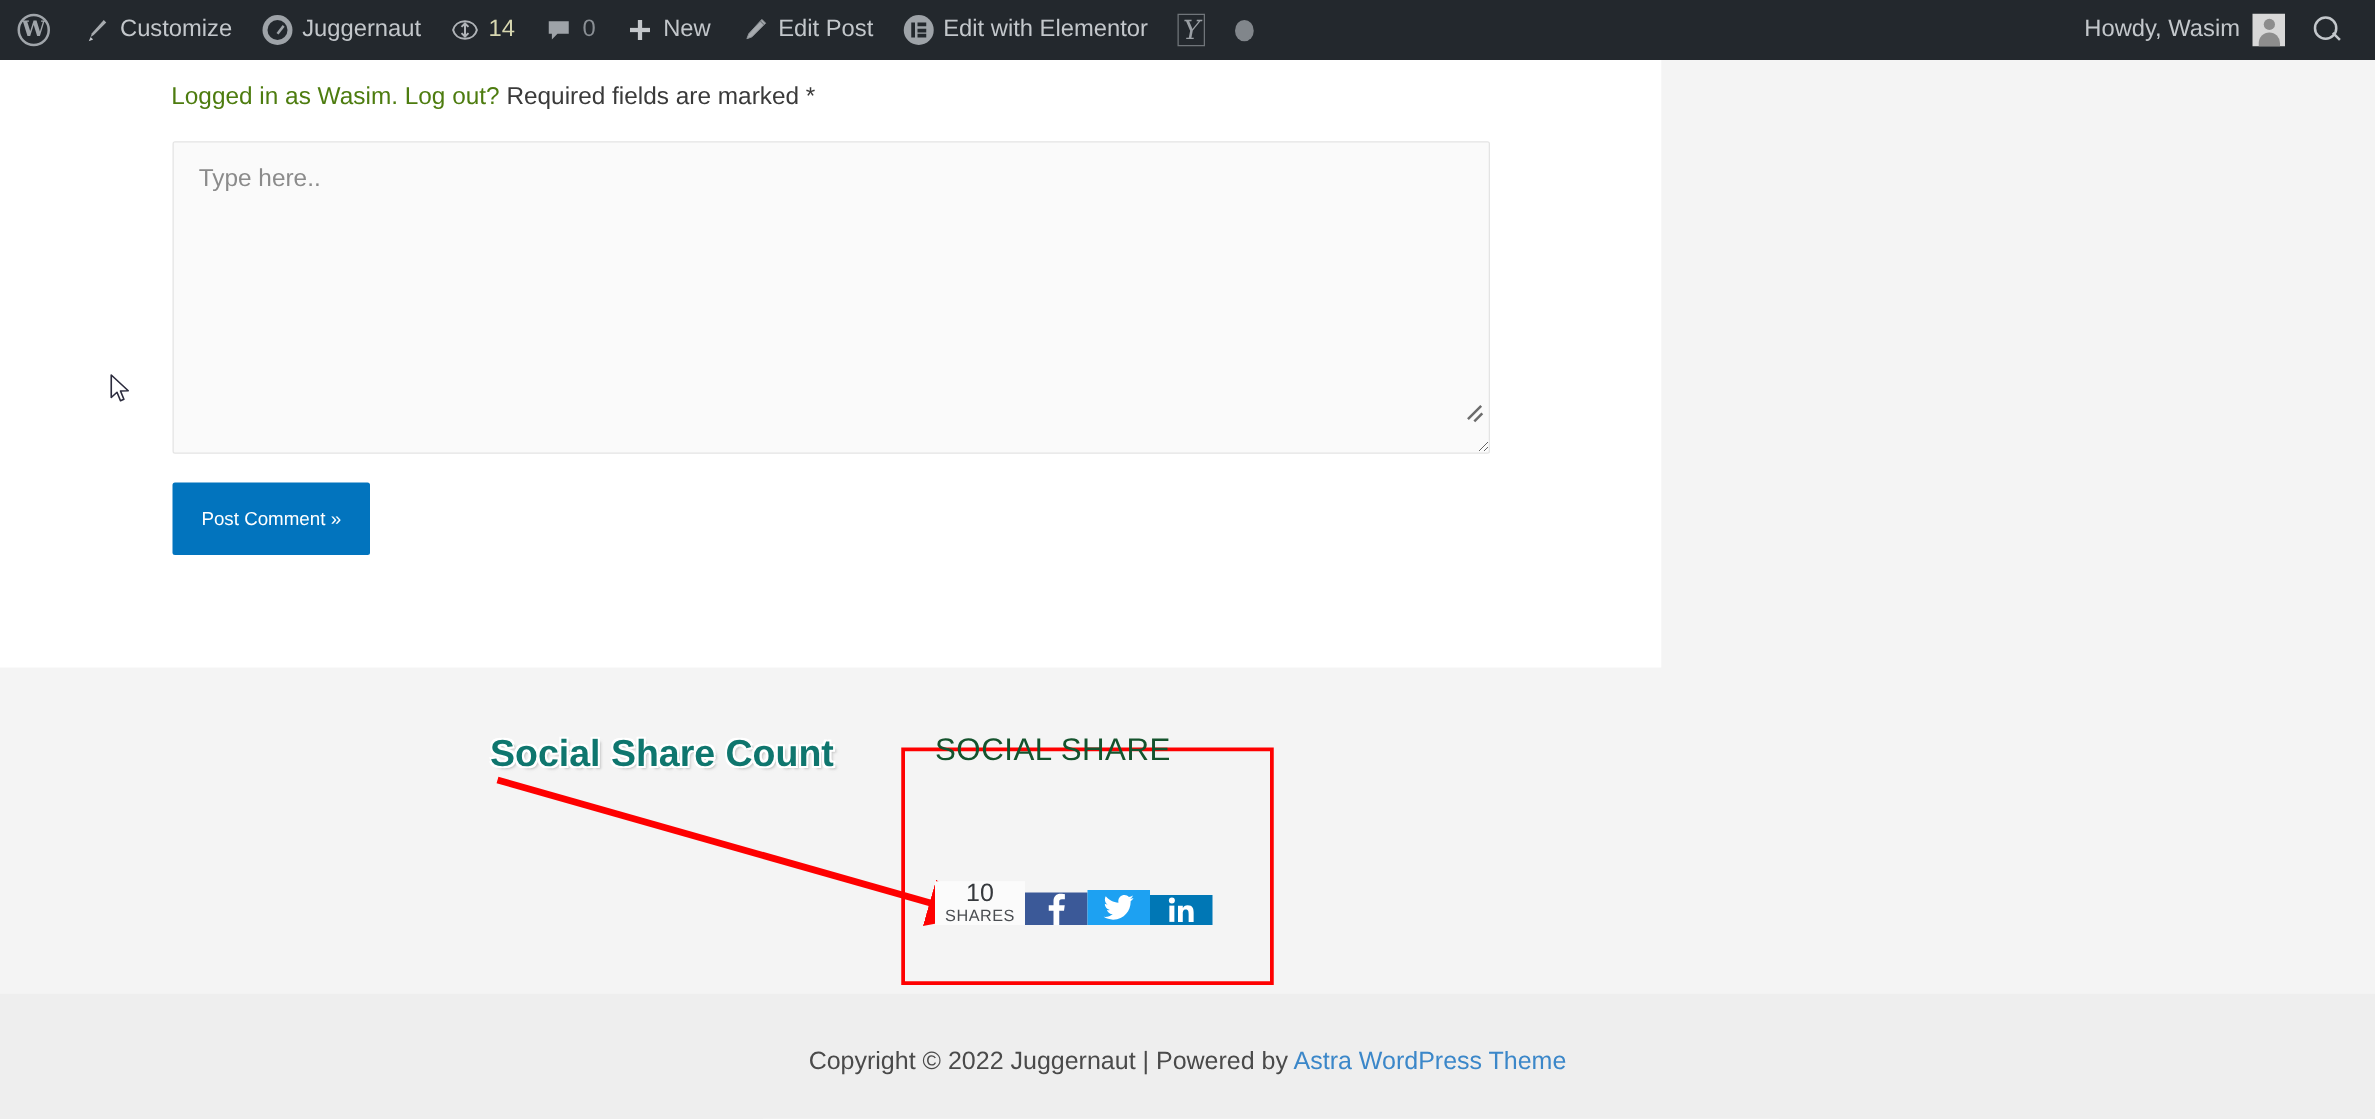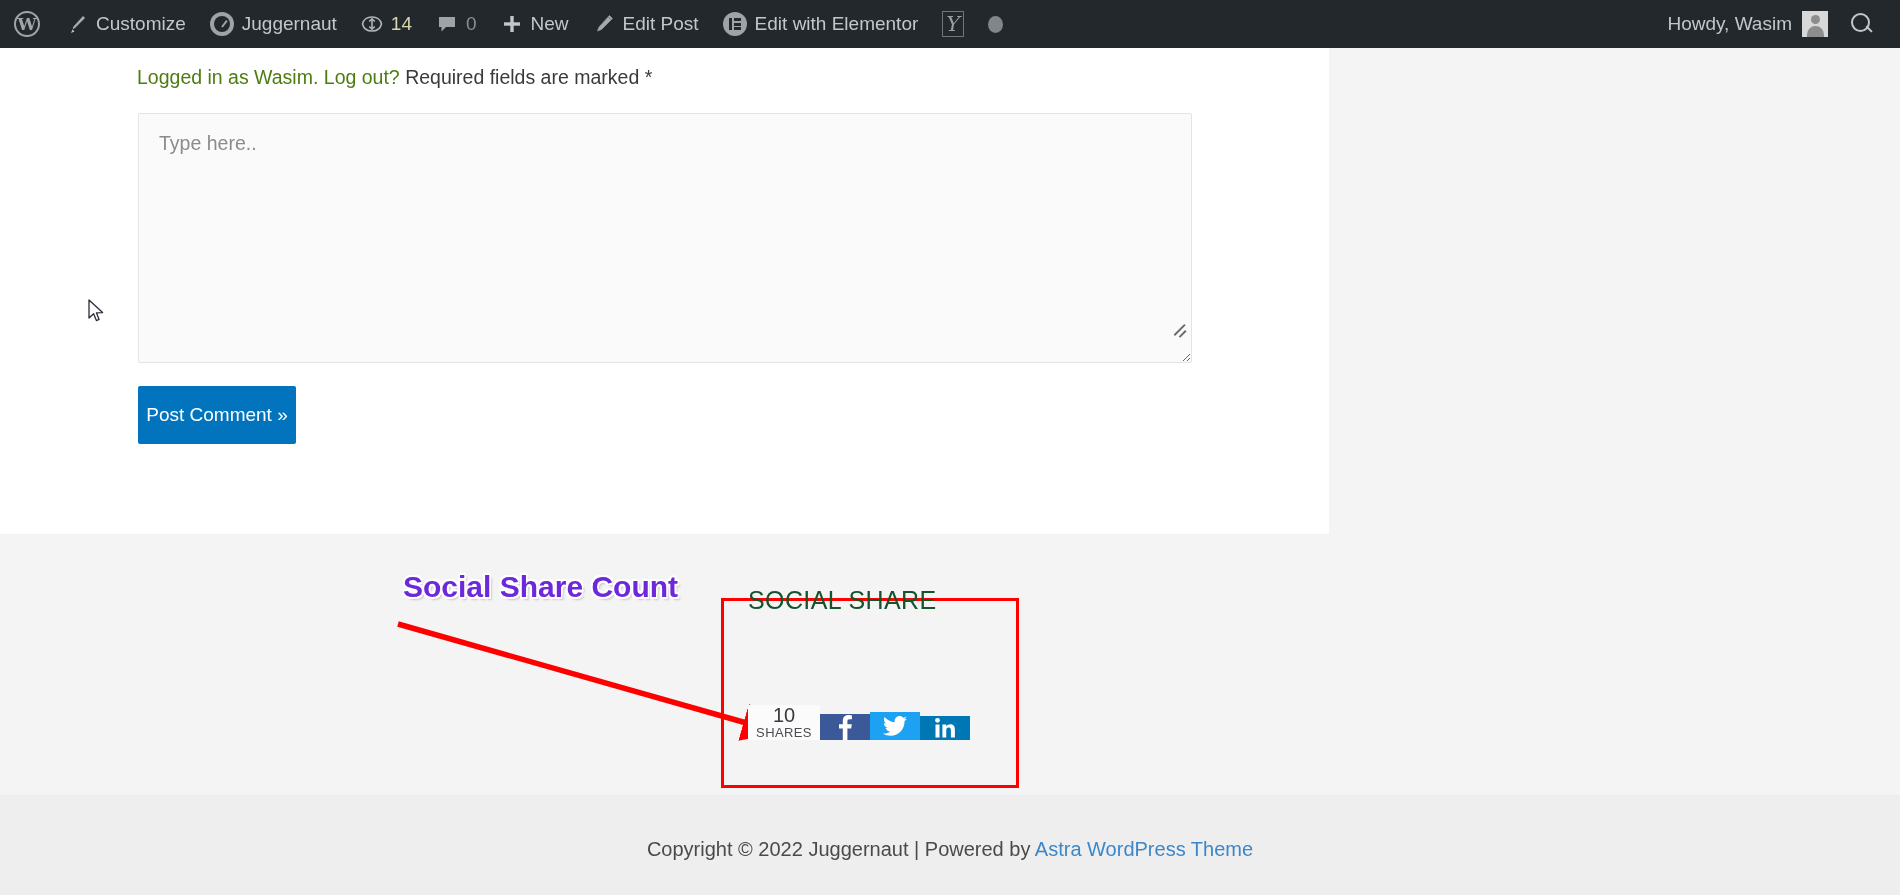--- a/index.html
+++ b/index.html
@@ -141,40 +141,39 @@
   .resize-grip i { width: 15px; right: -1px; top: 7px; transform: rotate(-45deg); }
   .resize-grip u { width: 9px; right: -1px; top: 11px; transform: rotate(-45deg); }
 
   #post-comment-btn {
     position: absolute; left: 138px; top: 386px;
     width: 158px; height: 58px;
     background: #0274be;
     color: #ffffff;
     border: none; border-radius: 2px;
     font-family: "Liberation Sans", sans-serif;
-    font-size: 19px;
+    font-size: 15px;
     cursor: pointer;
   }
 
   
   #mouse-cursor {
     position: absolute; left: 88px; top: 299px;
     width: 18px; height: 25px; pointer-events: none;
   }
 
   
   #social-annotation {
-    position: absolute; left: 392px; top: 570px;
-    font-size: 30px; font-weight: bold; color: #6d28d9;
+    position: absolute; left: 392px; top: 587px;
+    font-size: 30px; font-weight: bold; color: #0f766e;
     white-space: nowrap;
     text-shadow:
       -1.6px -1.6px 0 #ffffff,  1.6px -1.6px 0 #ffffff,
       -1.6px  1.6px 0 #ffffff,  1.6px  1.6px 0 #ffffff,
        2.5px 2.5px 2px rgba(160,160,160,0.55);
-    margin-left: 11px;
   }
   #annotation-arrow {
     position: absolute; left: 380px; top: 612px;
     width: 420px; height: 130px; pointer-events: none;
   }
   #social-redbox {
     position: absolute; left: 721px; top: 598px;
     width: 298px; height: 190px;
     border: 3.5px solid #fe0000;
     background: transparent;

